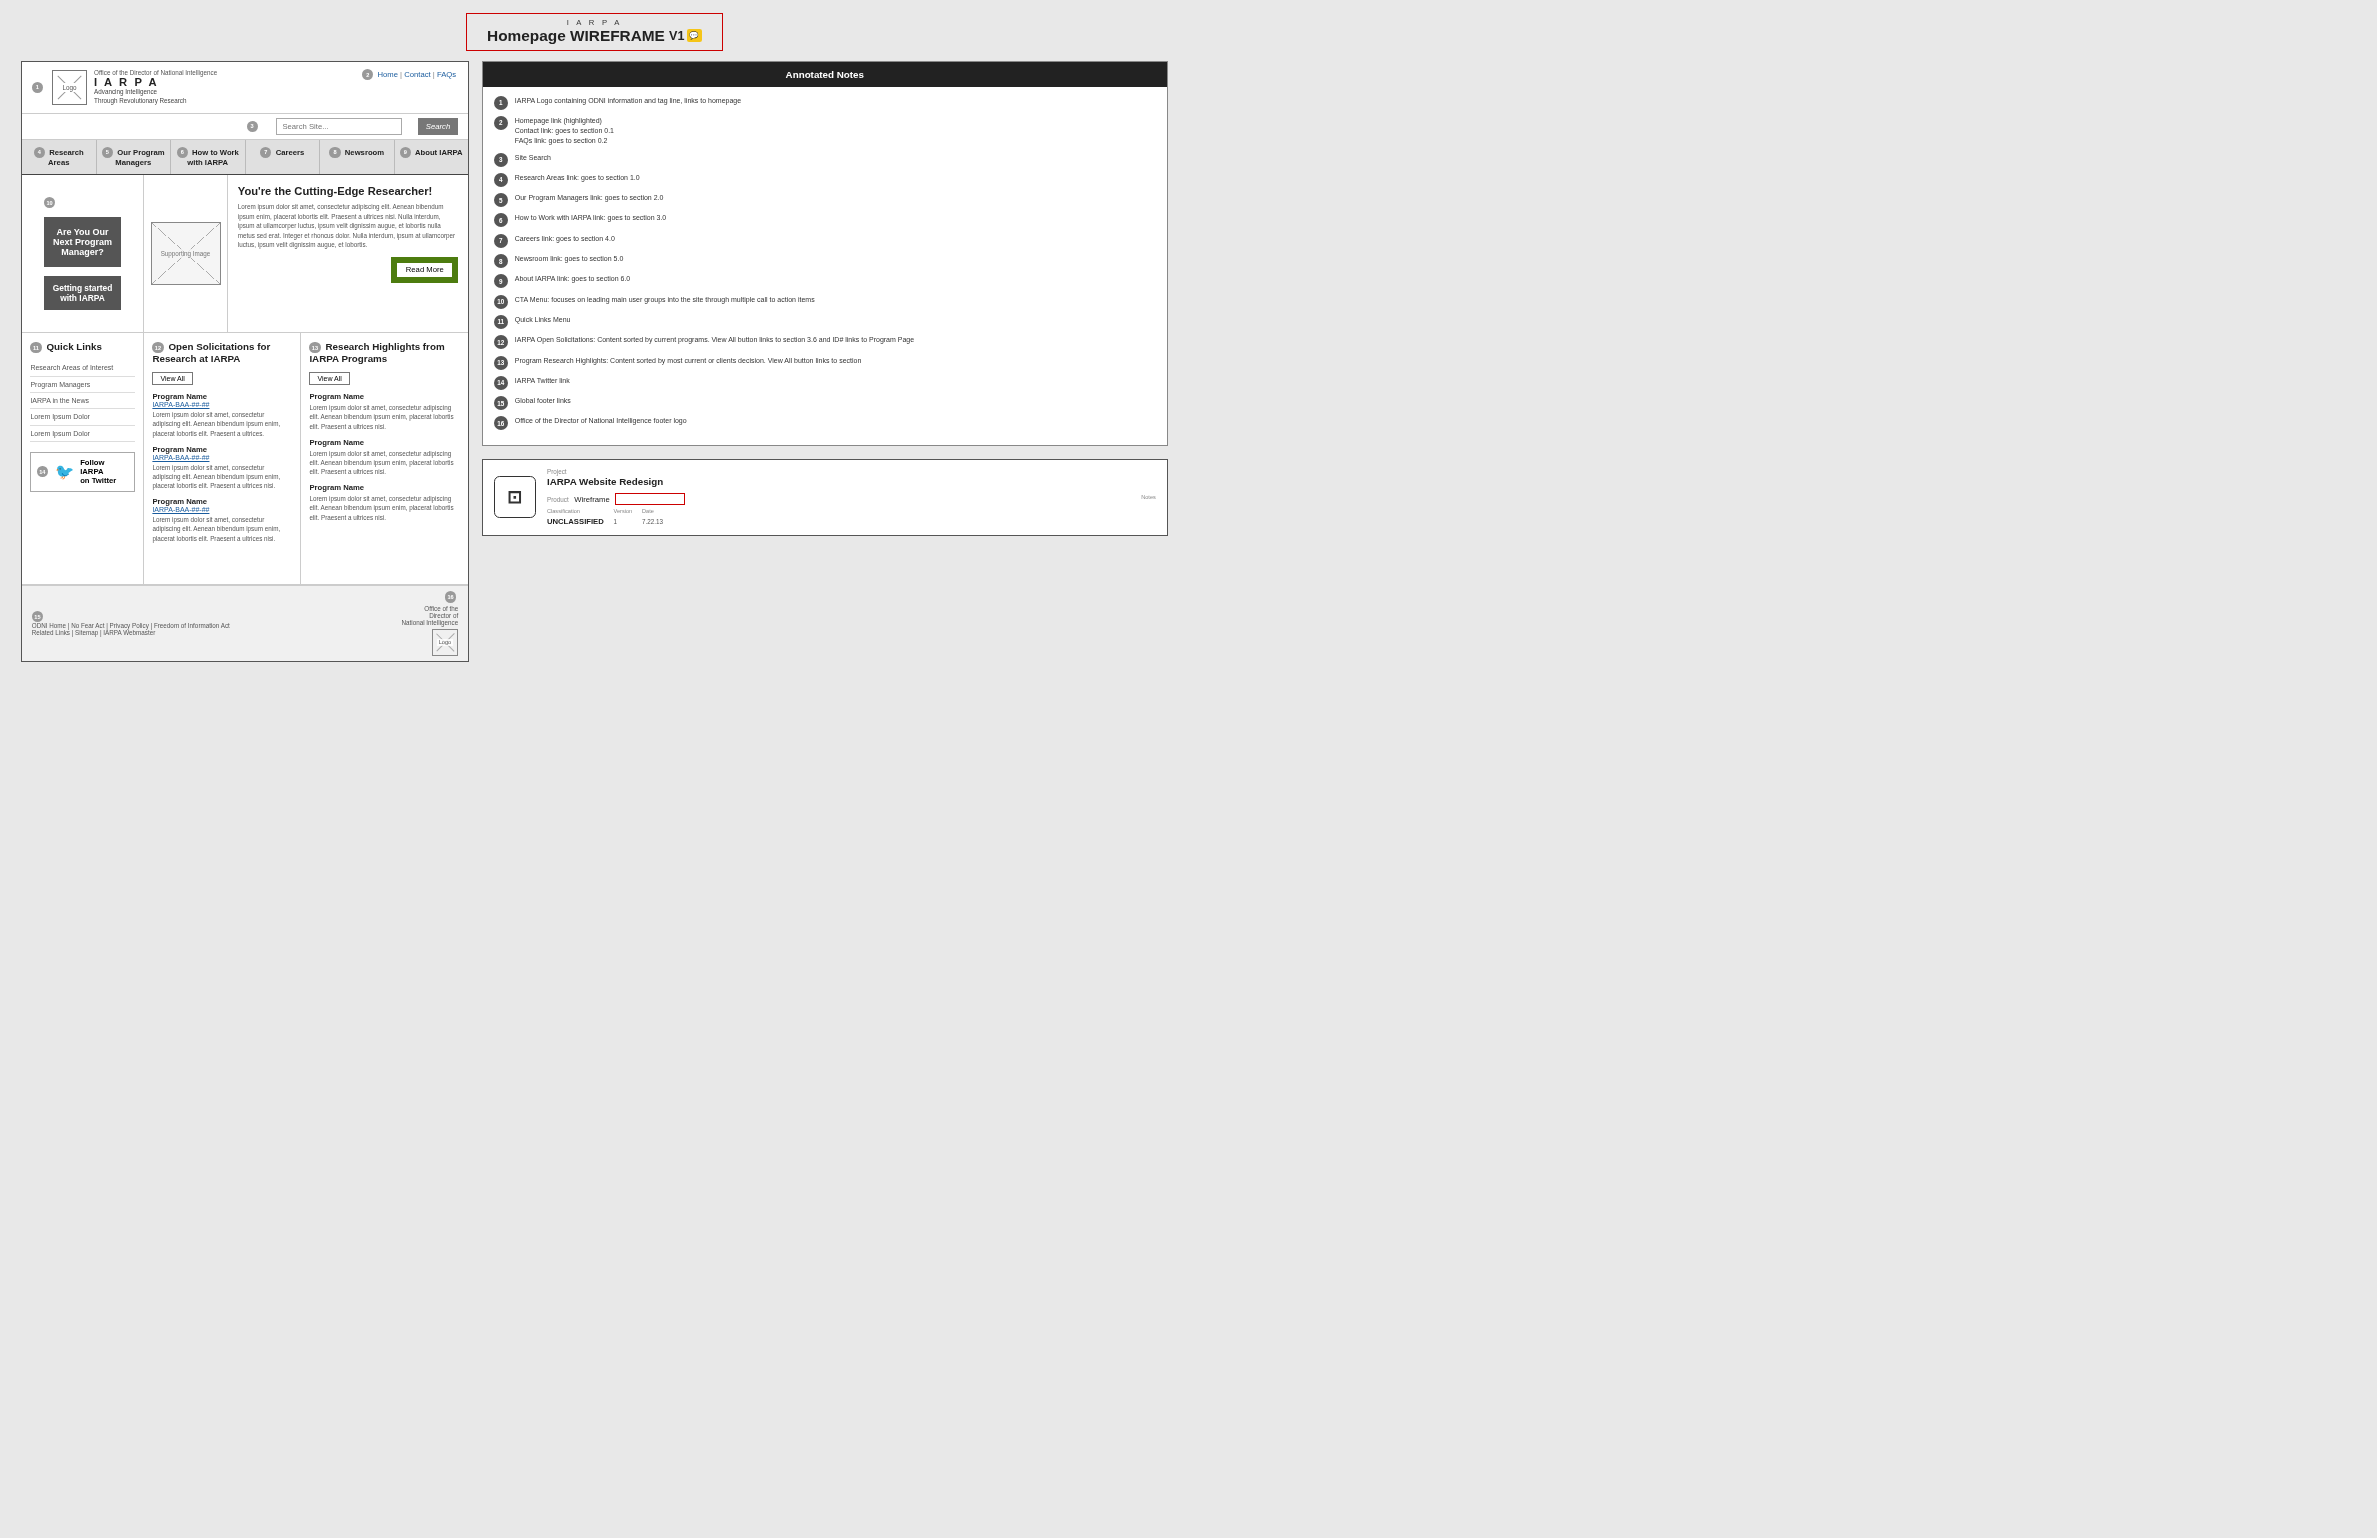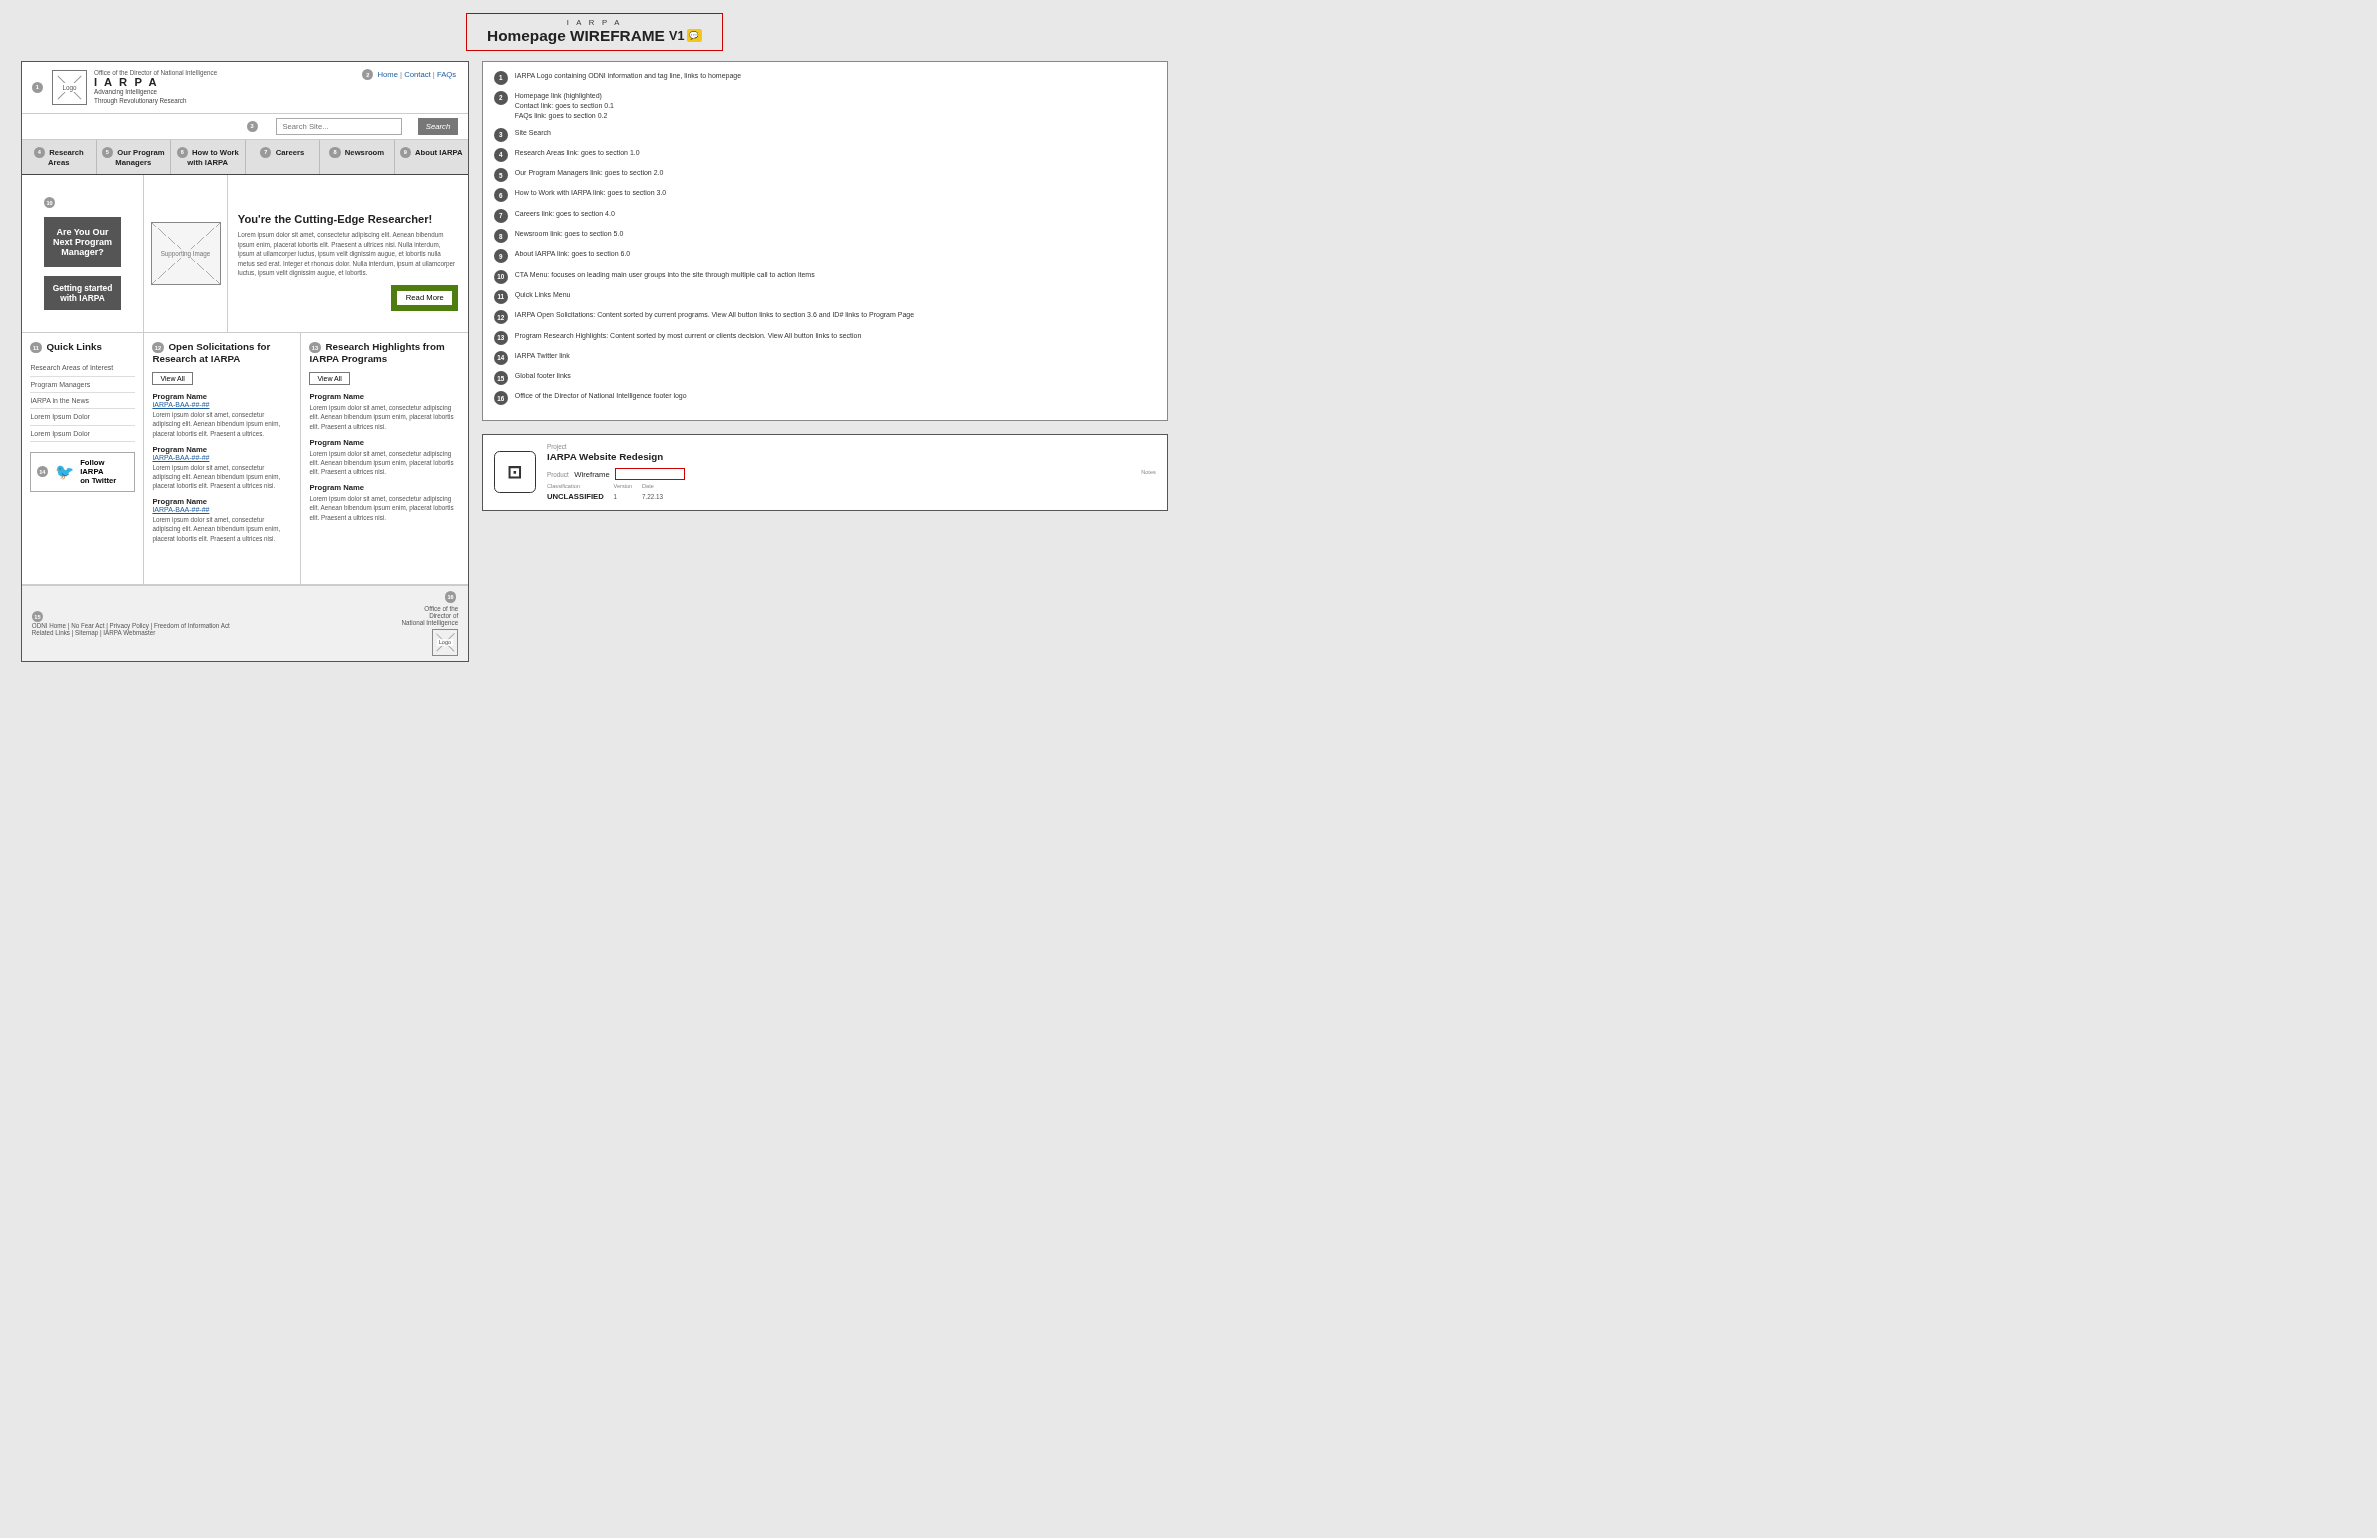--- a/index.html
+++ b/index.html
@@ -271,21 +271,20 @@
     }
     .wf-hero-right {
       flex: 1;
       padding: 9.8px;
     }
     .wf-hero-title {
       font-size: 11.2px;
       font-weight: bold;
       margin-bottom: 5.6px;
       color: #222;
-      margin-top: 28px;
     }
     .wf-hero-body {
       font-size: 6.3px;
       color: #555;
       line-height: 1.5;
       margin-bottom: 7px;
     }
     .wf-read-more-btn {
       float: right;
       border: 6px solid #4d7c0f;
@@ -723,20 +722,21 @@
           <span style="position:relative;z-index:1;background:rgba(255,255,255,0.8);padding:0.7px 1.4px;font-size:5.6px;">Logo</span>
         </div>
       </div>
     </div>
 
   </div>
 
   <div class="right-panel">
 
     <div class="annotated-notes">
+      <div class="annotated-header">Annotated Notes</div>
       <div class="annotated-body">
 
         <div class="note-item">
           <span class="note-num">1</span>
           <span class="note-text">IARPA Logo containing ODNI information and tag line, links to homepage</span>
         </div>
         <div class="note-item">
           <span class="note-num">2</span>
           <span class="note-text">Homepage link (highlighted)<br>Contact link: goes to section 0.1<br>FAQs link: goes to section 0.2</span>
         </div>

